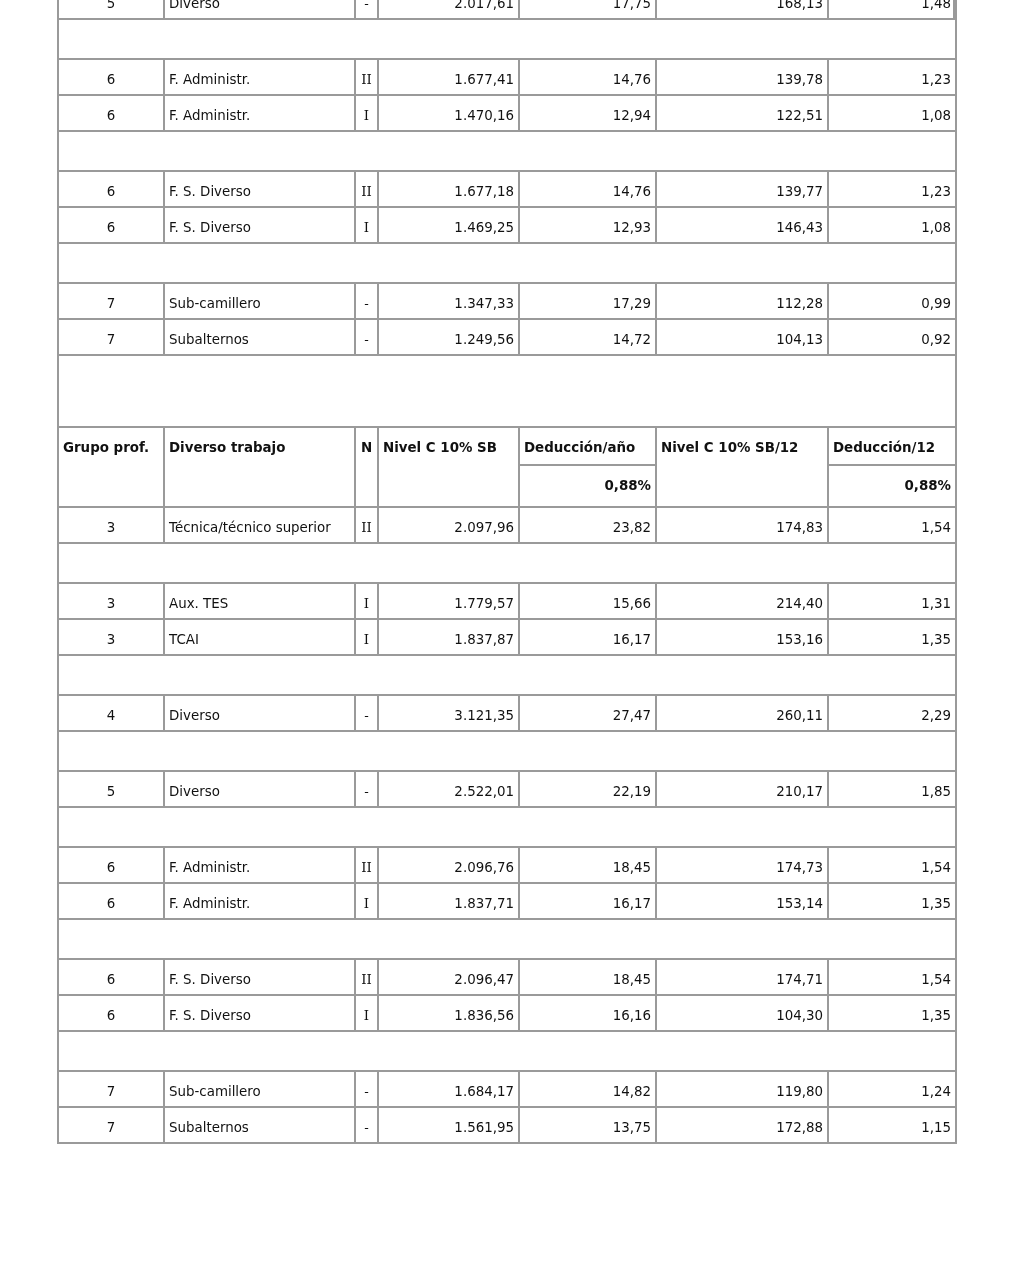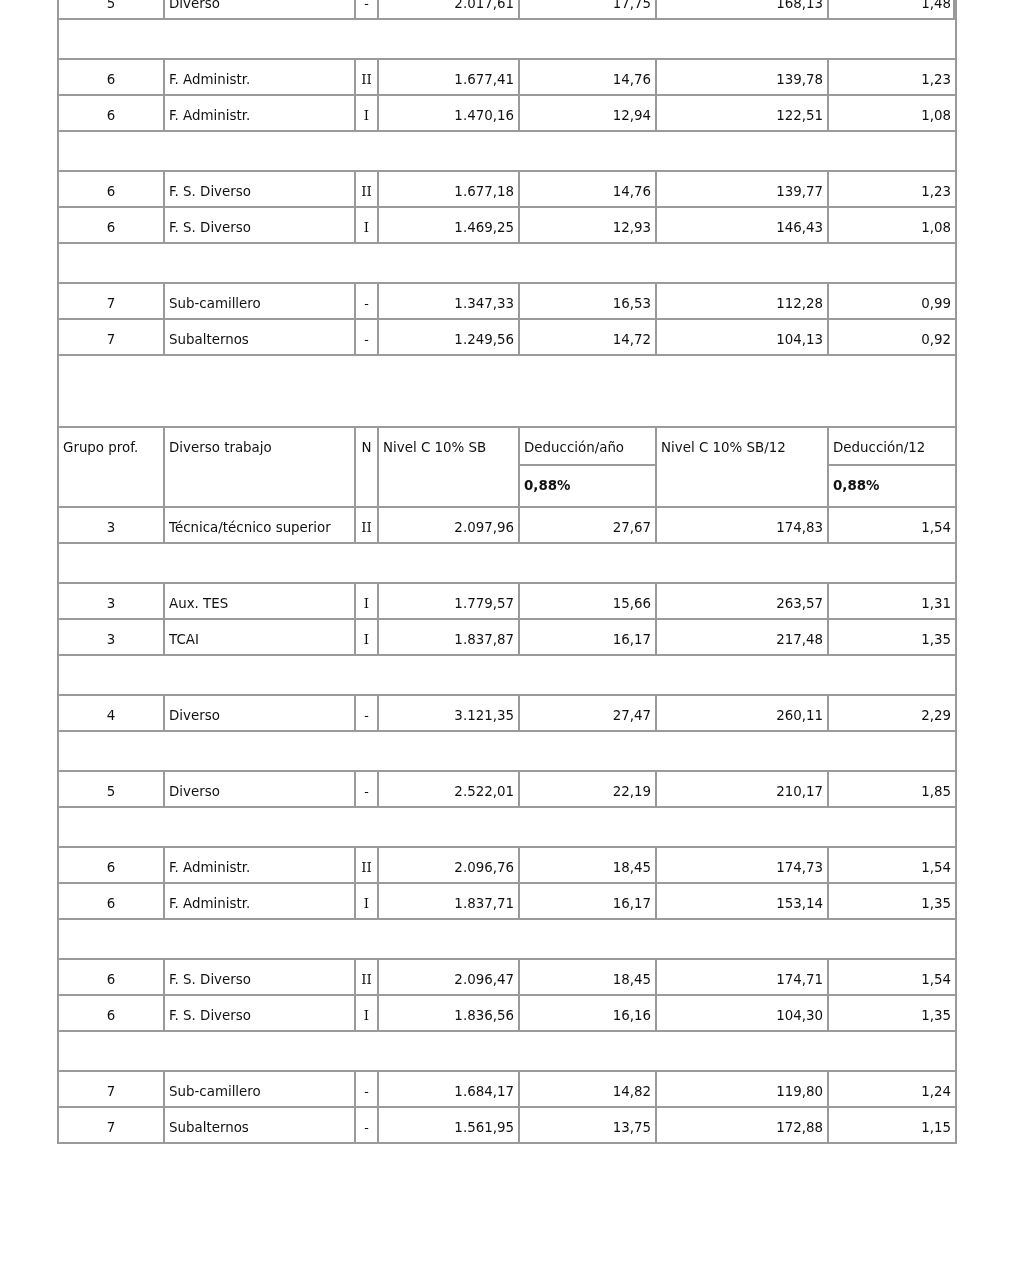--- a/index.html
+++ b/index.html
@@ -8,22 +8,22 @@
   table.grid { position: absolute; left: 57px; width: 898px; border-collapse: collapse;
                table-layout: fixed; }
   table.grid td { border: 2px solid #9a9a9a; padding: 0 4px; vertical-align: top;
                   height: 36px; line-height: 18px; padding-top: 11px; box-sizing: border-box;
                   white-space: nowrap; overflow: hidden; }
   table.grid td.c { text-align: center; }
   table.grid td.r { text-align: right; }
   table.grid td.n { text-align: center; font-family: "DejaVu Serif", serif; padding: 11px 0 0 0; }
   table.grid td.spacer { height: 40px; }
   table.grid td.bigspacer { height: 72px; }
-  table.grid td.h { font-weight: normal; }
-  table.grid td.hsub { font-weight: bold; text-align: left; }
+  table.grid td.h { font-weight: bold; }
+  table.grid td.hsub { font-weight: bold; text-align: right; }
   #t1 { top: -18px; }
   .topline { position:absolute; left:57px; top:0; width:2px; height:18px; background:#9a9a9a; }
   .topline.r { left: 953px; }
 </style>
 </head>
 <body>
 
 <div class="topline"></div>
 <div class="topline r"></div>
 
@@ -90,21 +90,21 @@
         <td class="r">1,08</td>
       </tr>
       <tr>
         <td colspan="7" class="spacer"></td>
       </tr>
       <tr>
         <td class="c">7</td>
         <td>Sub-camillero</td>
         <td class="n">-</td>
         <td class="r">1.347,33</td>
-        <td class="r">16,53</td>
+        <td class="r">17,29</td>
         <td class="r">112,28</td>
         <td class="r">0,99</td>
       </tr>
       <tr>
         <td class="c">7</td>
         <td>Subalternos</td>
         <td class="n">-</td>
         <td class="r">1.249,56</td>
         <td class="r">14,72</td>
         <td class="r">104,13</td>
@@ -130,43 +130,43 @@
       <td class="hsub" style="height:40px">0,88%</td>
       <td class="hsub">0,88%</td>
     </tr>
   </tbody>
   <tbody id="body2">
       <tr>
         <td class="c">3</td>
         <td>Técnica/técnico superior</td>
         <td class="n">II</td>
         <td class="r">2.097,96</td>
-        <td class="r">27,67</td>
+        <td class="r">23,82</td>
         <td class="r">174,83</td>
         <td class="r">1,54</td>
       </tr>
       <tr>
         <td colspan="7" class="spacer"></td>
       </tr>
       <tr>
         <td class="c">3</td>
         <td>Aux. TES</td>
         <td class="n">I</td>
         <td class="r">1.779,57</td>
         <td class="r">15,66</td>
-        <td class="r">263,57</td>
+        <td class="r">214,40</td>
         <td class="r">1,31</td>
       </tr>
       <tr>
         <td class="c">3</td>
         <td>TCAI</td>
         <td class="n">I</td>
         <td class="r">1.837,87</td>
         <td class="r">16,17</td>
-        <td class="r">217,48</td>
+        <td class="r">153,16</td>
         <td class="r">1,35</td>
       </tr>
       <tr>
         <td colspan="7" class="spacer"></td>
       </tr>
       <tr>
         <td class="c">4</td>
         <td>Diverso</td>
         <td class="n">-</td>
         <td class="r">3.121,35</td>

